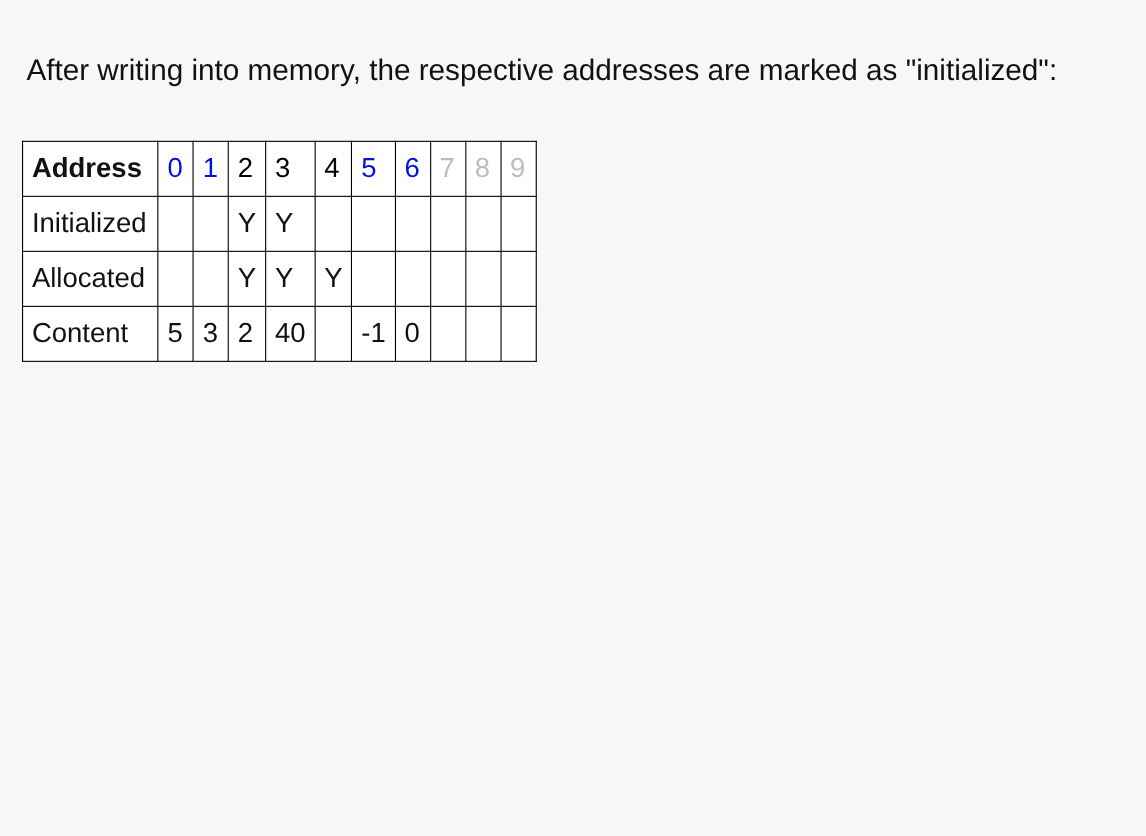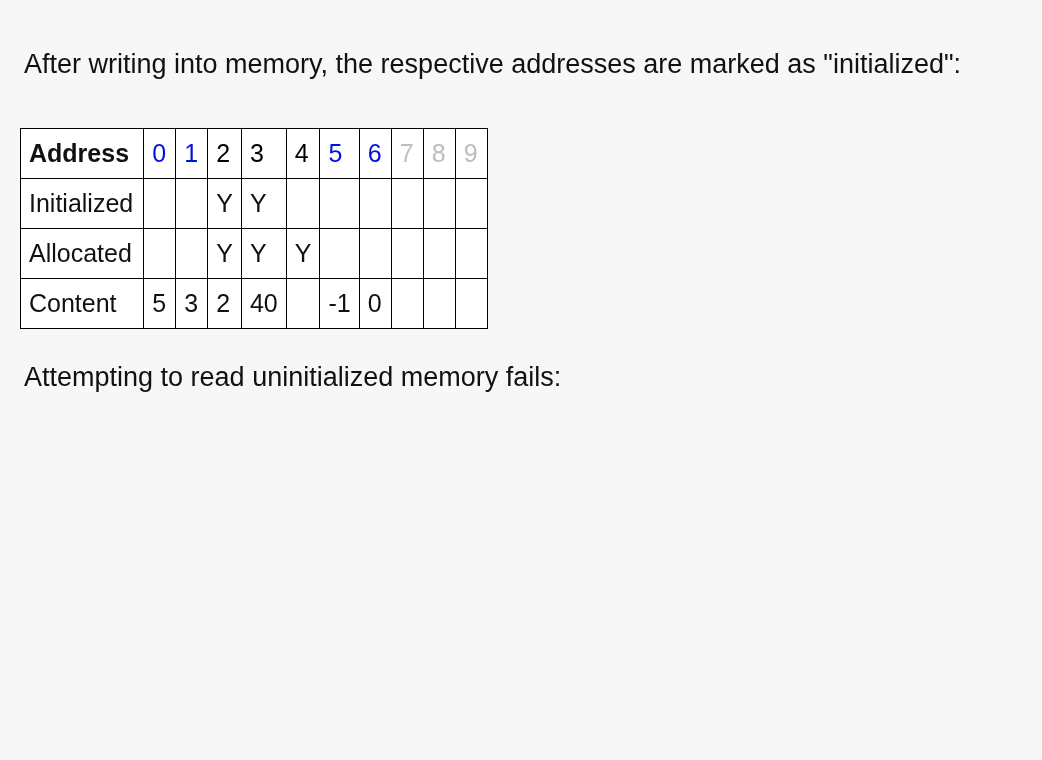--- a/index.html
+++ b/index.html
@@ -124,15 +124,14 @@
         <td>-1</td>
         <td>0</td>
         <td></td>
         <td></td>
         <td></td>
       </tr>
     </tbody>
       </table>
   </div>
 
-  <p class="prose" style="margin-bottom:0">Attempting to read uninitialized memory fails:</p>
 
 </div>
 
 </body></html>

